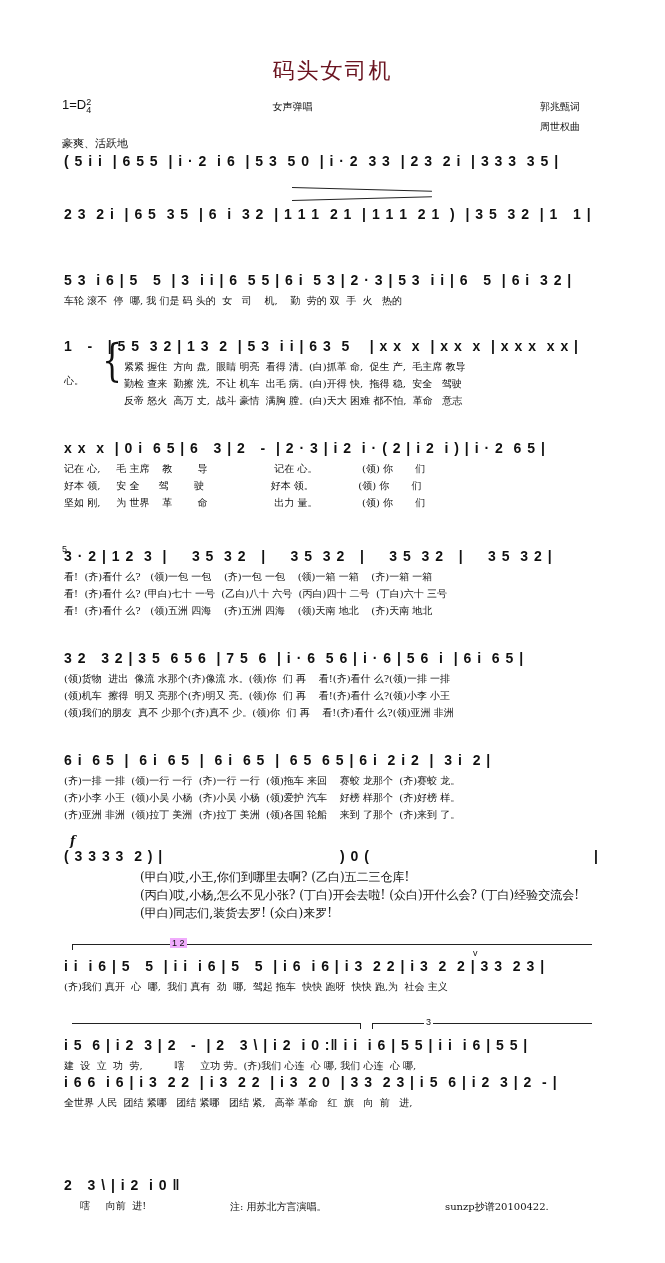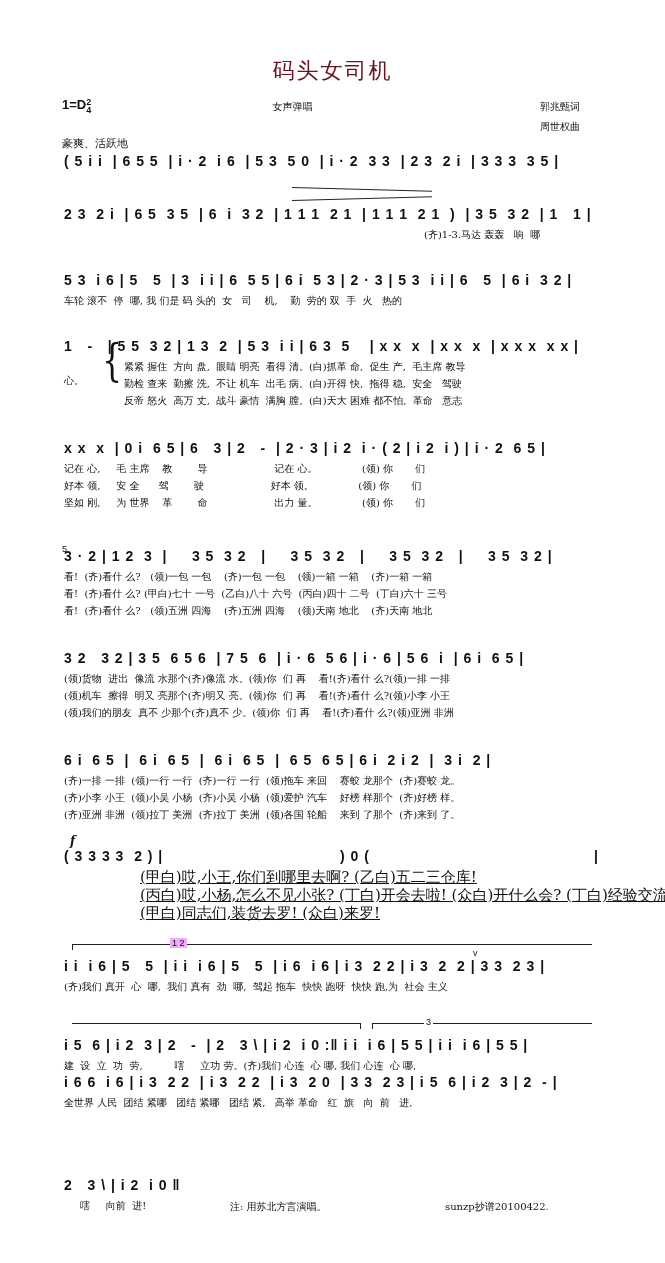--- a/index.html
+++ b/index.html
@@ -6,21 +6,21 @@
   body {
     width: 665px; height: 1263px; position: relative; overflow: hidden;
     font-family: "DejaVu Serif", serif; color: #111;
   }
   .abs { position: absolute; }
   .title {
     left: 0; width: 665px; top: 56px; text-align: center;
     font-size: 22px; color: #6b1420; letter-spacing: 2px;
     font-family: "DejaVu Serif", serif;
   }
-  .key { left: 62px; top: 97px; font-family: "Liberation Sans", sans-serif; font-size: 13px; font-weight: bold; }
+  .key { left: 62px; top: 97px; font-family: "Liberation Sans", sans-serif; font-size: 13px; font-weight: normal; }
   .key .frac { display: inline-block; vertical-align: middle; font-size: 9px; line-height: 8px; text-align: center; }
   .key .frac span { display: block; }
   .performer { left: 0; width: 585px; top: 100px; text-align: center; font-size: 10px; }
   .credit { left: 540px; font-size: 10px; }
   .tempo { left: 62px; top: 136px; font-size: 11px; }
 
   .row { position: absolute; left: 64px; width: 540px; }
   .notes {
     font-family: "Liberation Sans", sans-serif; font-weight: bold; font-size: 14px;
     white-space: pre; letter-spacing: 1px; position: relative; height: 20px;
@@ -28,21 +28,21 @@
   .lyr { font-size: 10px; white-space: pre; line-height: 17px; }
   .seg { position: absolute; top: 0; text-align: right; }
   .brace {
     position: absolute; font-size: 44px; font-family: "DejaVu Serif", serif;
     left: 98px; top: 331px; line-height: 60px; transform: scaleX(0.7);
   }
   .hline { position: absolute; height: 1px; background: #222; }
   .vtick { position: absolute; width: 1px; background: #222; }
   .smalltxt { font-size: 9px; font-family: "Liberation Sans", sans-serif; }
   .dyn { font-style: italic; font-weight: bold; font-size: 12px; font-family: "DejaVu Serif", serif; }
-  .dialog { font-size: 15px; line-height: 18px; white-space: pre; text-decoration: underline; }
+  .dialog { font-size: 12px; line-height: 18px; white-space: pre; }
   .foot { font-size: 10px; }
 </style>
 </head>
 <body>
 
 <div class="abs title">码头女司机</div>
 <div class="abs key">
   <span>1=D</span><span class="frac"><span>2</span><span>4</span></span>
 </div>
 <div class="abs performer">女声弹唱</div>
@@ -51,21 +51,20 @@
 <div class="abs tempo">豪爽、活跃地</div>
 
 <div class="row" style="top:153px">
   <div class="notes">( 5 i i  | 6 5 5  | i · 2  i 6  | 5 3  5 0  | i · 2  3 3  | 2 3  2 i  | 3 3 3  3 5 |</div>
 </div>
 
 <div class="hline" style="left:292px;top:187px;width:140px;transform:rotate(1.5deg);transform-origin:left"></div>
 <div class="hline" style="left:292px;top:200px;width:140px;transform:rotate(-1.5deg);transform-origin:left"></div>
 <div class="row" style="top:206px">
   <div class="notes">2 3  2 i  | 6 5  3 5  | 6  i  3 2  | 1 1 1  2 1  | 1 1 1  2 1  )  | 3 5  3 2  | 1   1 |</div>
-  <div class="lyr" style="padding-left:360px">(齐)1-3.马达 轰轰   响  哪</div>
 </div>
 
 <div class="row" style="top:272px">
   <div class="notes">5 3  i 6 | 5   5  | 3  i i | 6  5 5 | 6 i  5 3 | 2 · 3 | 5 3  i i | 6   5  | 6 i  3 2 |</div>
   <div class="lyr">车轮 滚不  停  哪, 我 们是 码 头的  女   司    机,    勤  劳的 双  手  火   热的</div>
 </div>
 
 <div class="abs lyr" style="left:64px;top:372px">心。</div>
 <div class="brace">{</div>
 <div class="row" style="top:338px">

